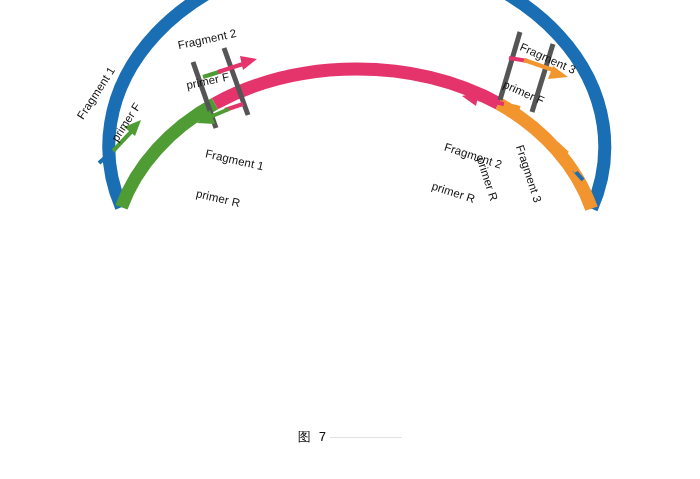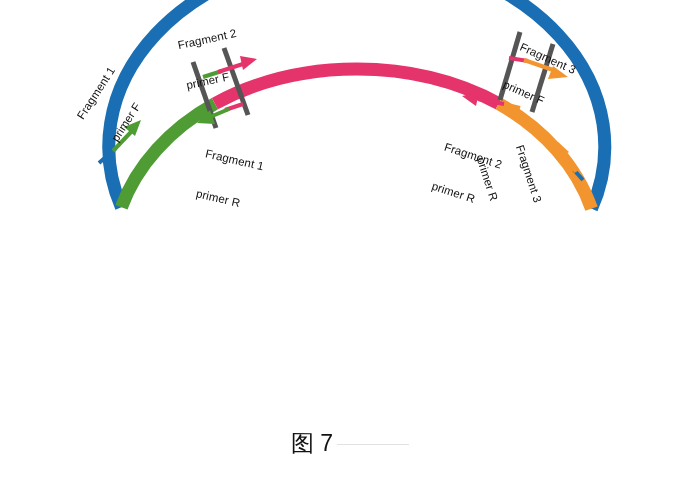--- a/index.html
+++ b/index.html
@@ -5,22 +5,22 @@
   html,body{margin:0;padding:0;background:#ffffff;}
   body{width:700px;height:479px;overflow:hidden;
        font-family:"Liberation Sans","DejaVu Sans",sans-serif;}
   #stage{position:relative;width:700px;height:479px;background:#fff;}
   #diagram{position:absolute;left:0;top:0;width:700px;height:479px;}
   .lbl{position:absolute;white-space:pre;line-height:1.18;
        font-family:"Liberation Sans","DejaVu Sans",sans-serif;
        font-size:11.5px;color:#111;letter-spacing:.1px;}
   .lbl span{display:block;}
   #caption{position:absolute;left:0;top:428px;width:700px;text-align:center;
-           font-size:23px;color:#111;
-           font-family:Liberation Sans, sans-serif;}
+           font-size:13px;color:#111;
+           font-family:Liberation Mono, monospace;}
   #caption .cap-rule{display:inline-block;width:72px;height:1px;background:#e2e2e2;
                      vertical-align:middle;margin-left:4px;}
 </style>
 </head>
 <body>
 
 <div id="stage">
 
   <svg id="diagram" viewBox="0 0 700 479">
 

